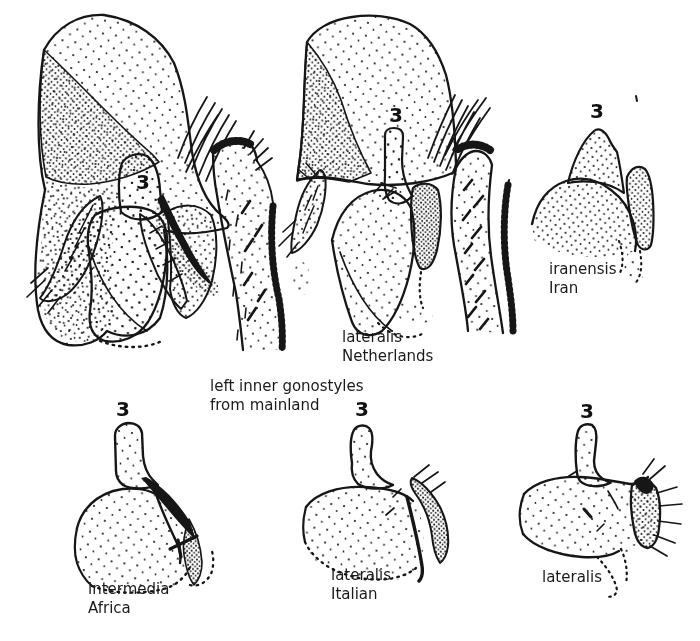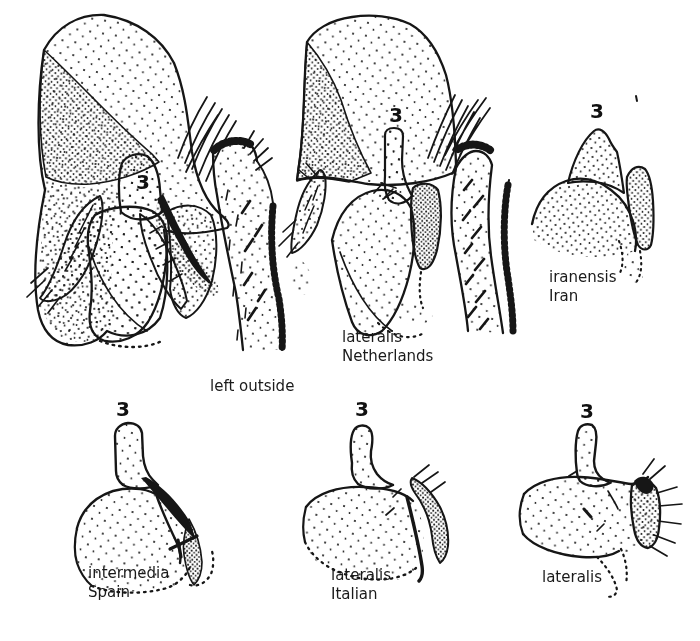--- a/index.html
+++ b/index.html
@@ -153,34 +153,35 @@
   <div class="marker" style="left:389px;top:104px">3</div>
   <div class="marker" style="left:590px;top:100px">3</div>
   <div class="marker" style="left:116px;top:398px">3</div>
   <div class="marker" style="left:355px;top:398px">3</div>
   <div class="marker" style="left:580px;top:400px">3</div>
 
   <div class="lbl" style="left:342px;top:328px">
     <span>lateralis</span>
     <span>Netherlands</span>
   </div>
-  <div class="lbl" style="left:549px;top:268px">
+  <div class="lbl" style="left:549px;top:260px">
     <span>iranensis</span>
     <span>Iran</span>
   </div>
-  <div class="lbl" style="left:88px;top:564px">
+  <div class="lbl" style="left:88px;top:580px">
     <span>intermedia</span>
-    <span>Spain</span>
+    <span>Africa</span>
   </div>
   <div class="lbl" style="left:331px;top:566px">
     <span>lateralis</span>
     <span>Italian</span>
   </div>
   <div class="lbl" style="left:542px;top:568px">
     <span>lateralis</span>
   </div>
 
   <div class="lbl" style="left:210px;top:377px">
-    <span>left outside</span>
+    <span>left inner gonostyles</span>
+    <span>from mainland</span>
   </div>
 
 
 </div>
 
 </body></html>

